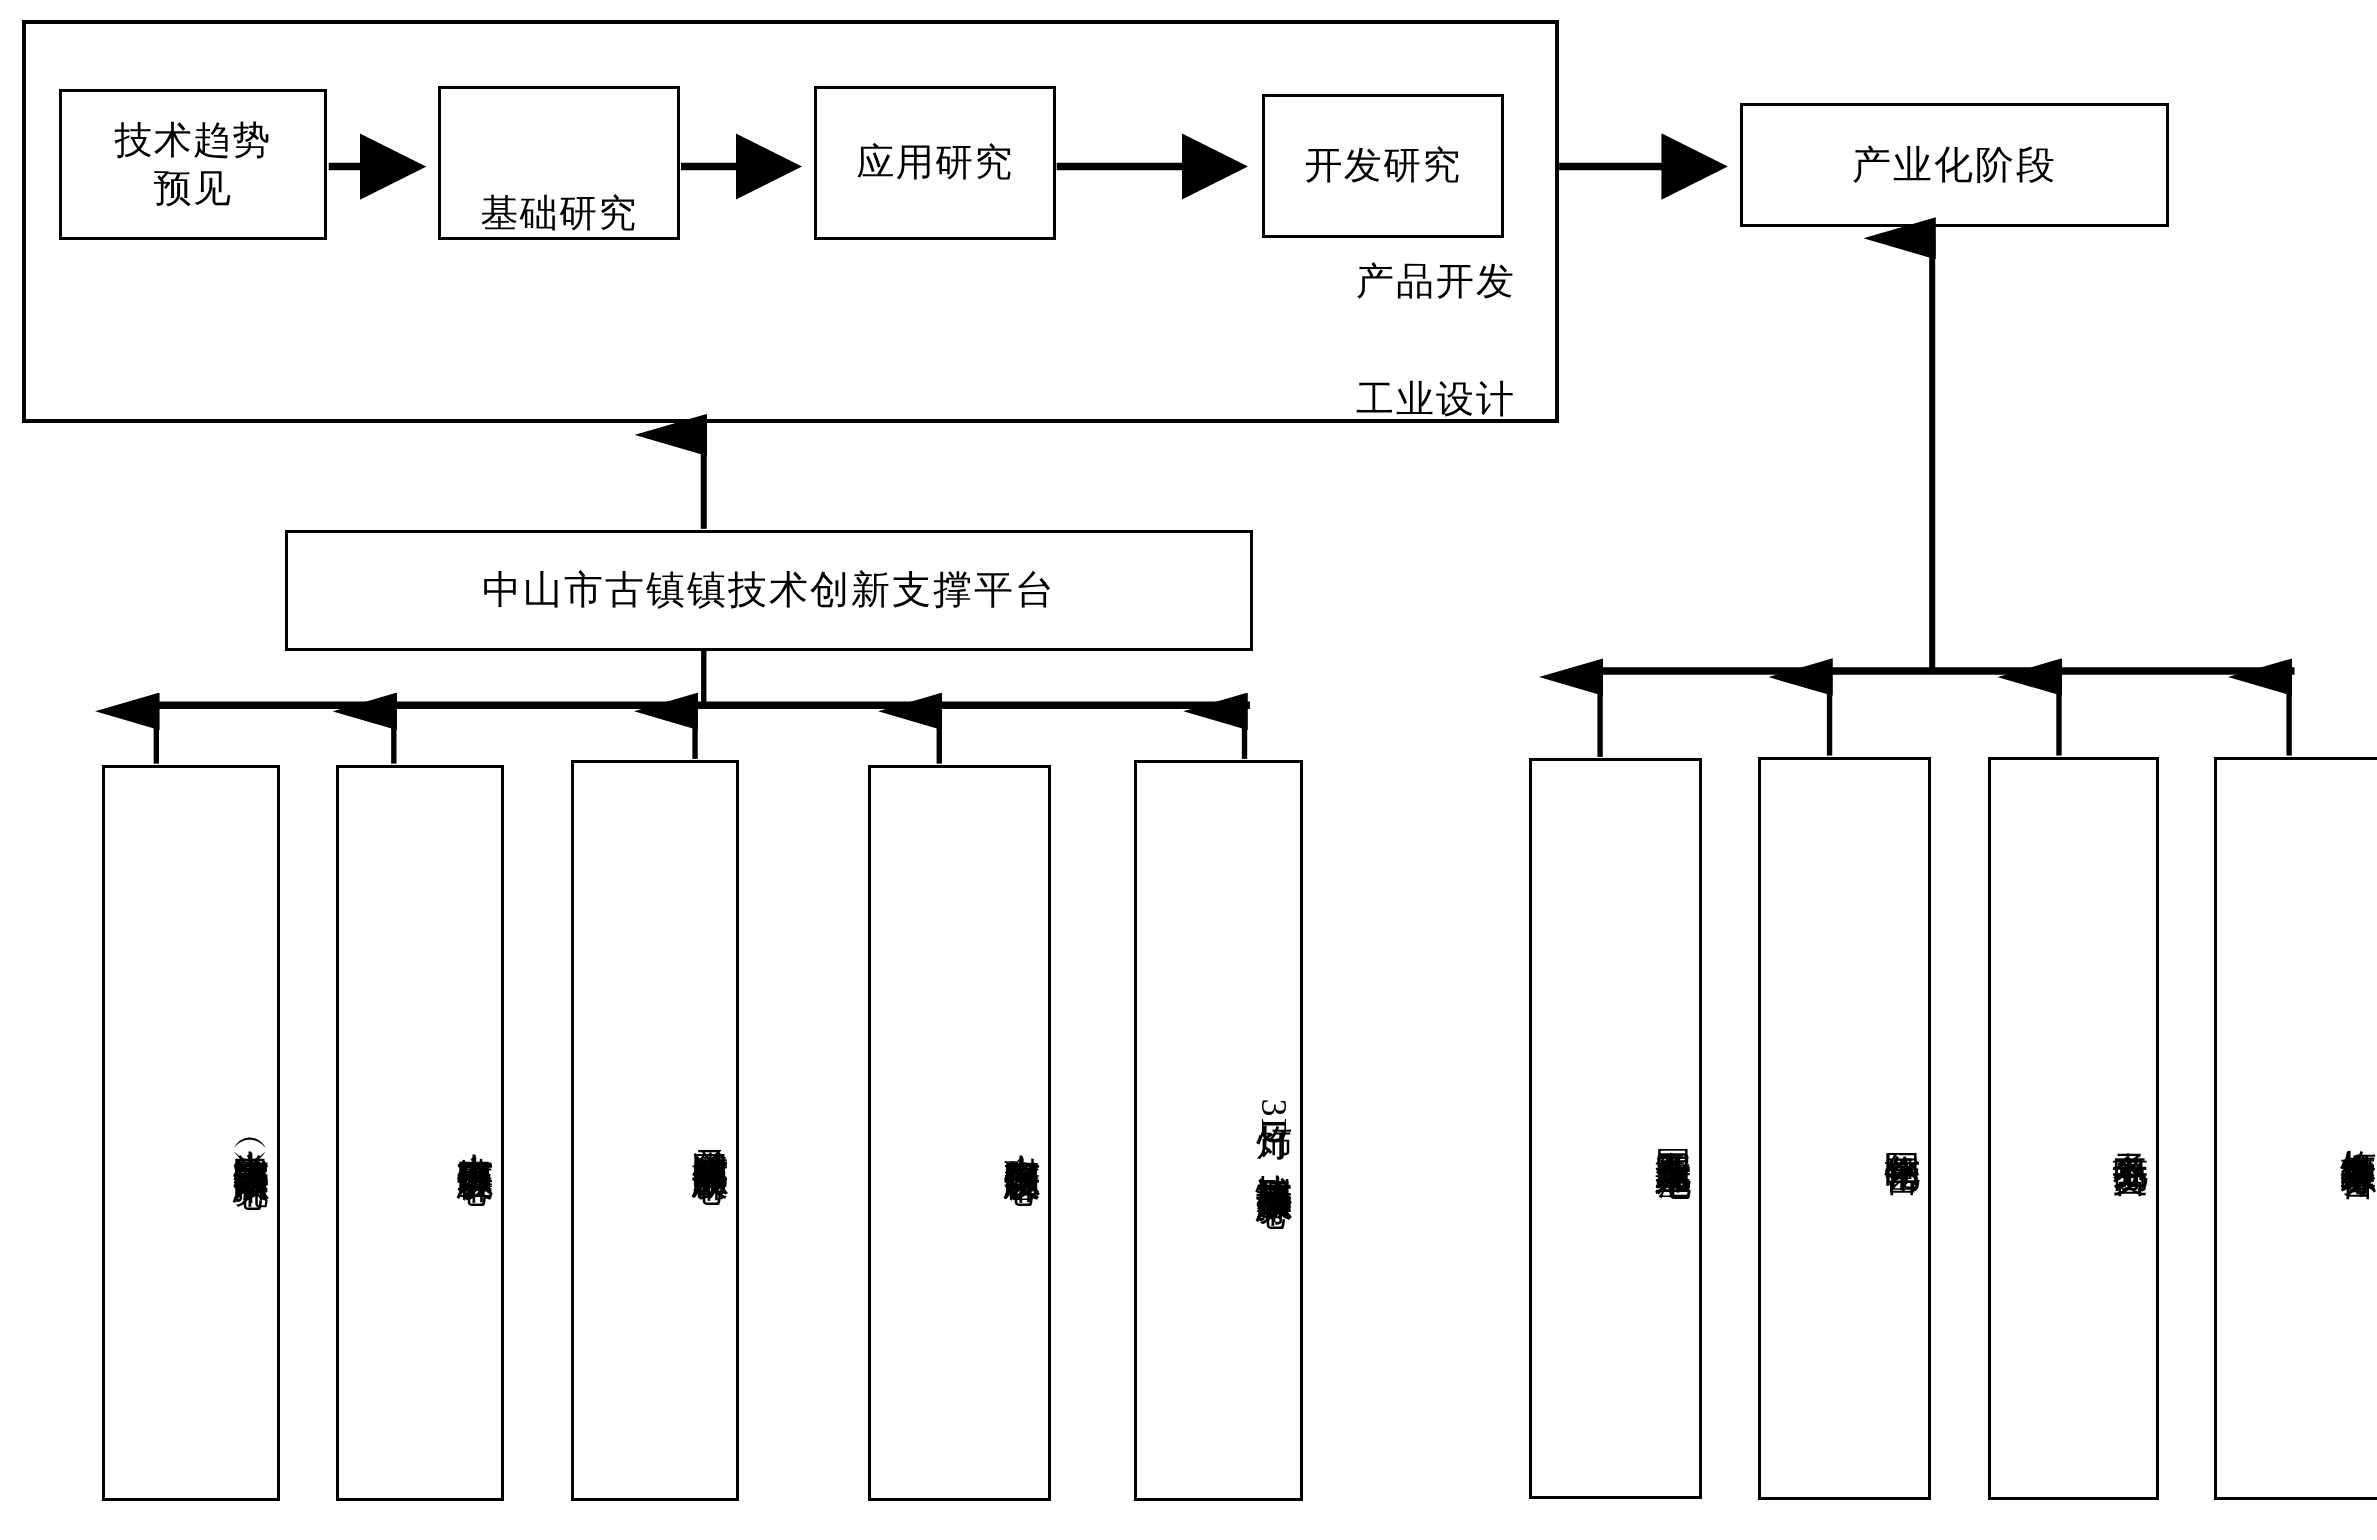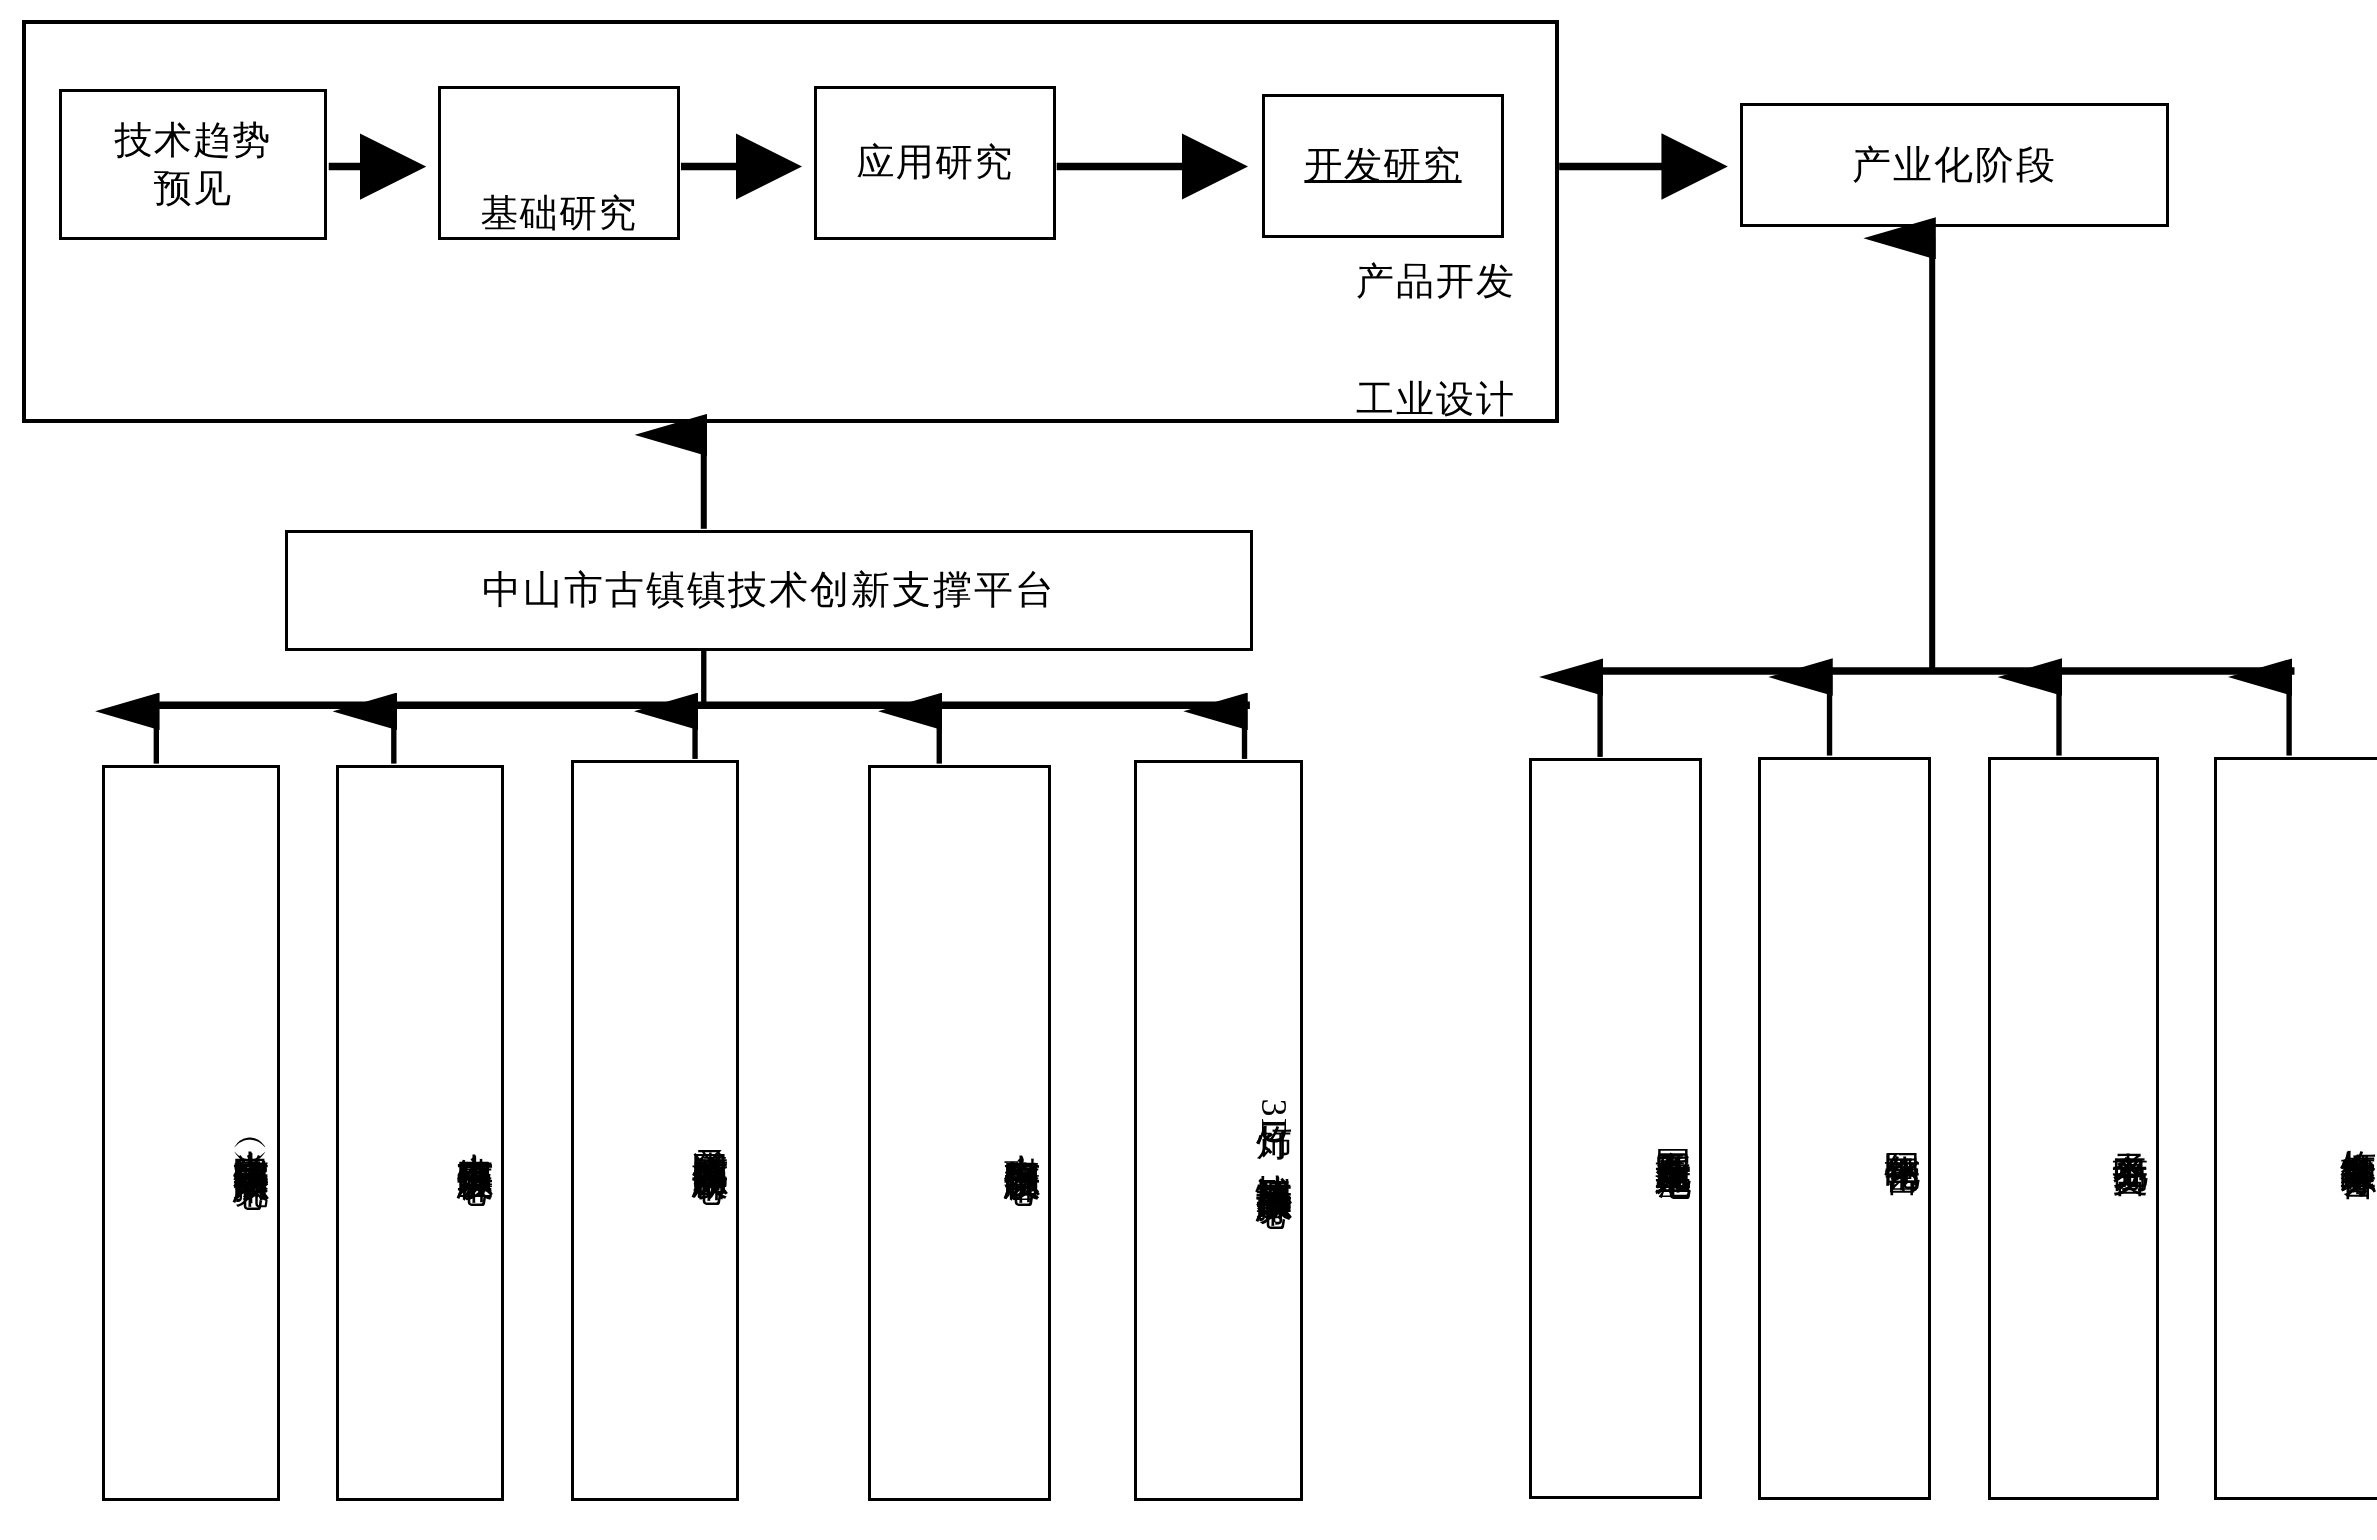--- a/index.html
+++ b/index.html
@@ -32,21 +32,21 @@
   </div>
 
   <div class="box" style="left:438px;top:86px;width:242px;height:154px;align-items:flex-end;">
     <span class="h-label">基础研究</span>
   </div>
 
   <div class="box" style="left:814px;top:86px;width:242px;height:154px;">
     <span class="h-label">应用研究</span>
   </div>
 
-  <div class="box" style="left:1262px;top:94px;width:242px;height:144px;text-decoration:underline;">
+  <div class="box" style="left:1262px;top:94px;width:242px;height:144px;">
     <span class="h-label">开发研究</span>
   </div>
 
   <div class="free-text" style="left:1248px;top:252px;width:268px;">产品开发
 
 工业设计</div>
 
   <div class="box" style="left:1740px;top:103px;width:429px;height:124px;">
     <span class="h-label-lg">产业化阶段</span>
   </div>

